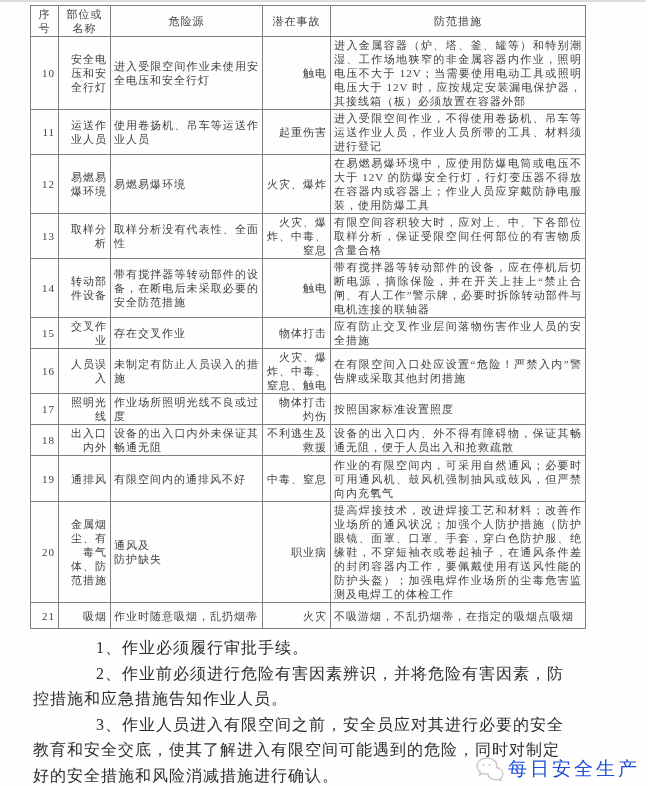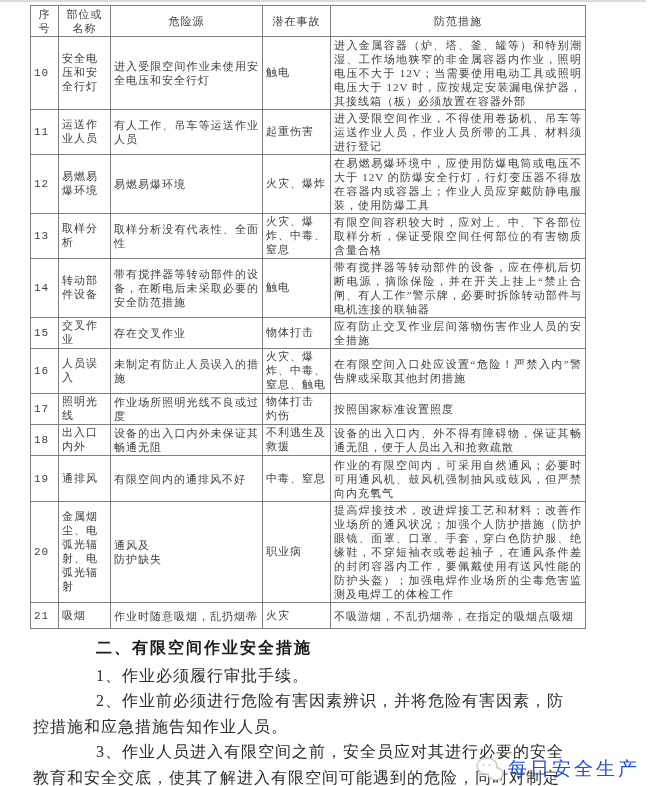--- a/index.html
+++ b/index.html
@@ -26,21 +26,21 @@
   .hazard-table col.c4{width:68px;}
   .hazard-table col.c5{width:255px;}
   .hazard-table th,.hazard-table td{
     border:1px solid #7e7e7e;
     padding:1px 3px;
     vertical-align:middle;
     font-weight:normal;
     overflow:hidden;
   }
   .hazard-table th{text-align:center;}
-  .c-no,.c-part,.c-acc{text-align:left;font-family:Liberation Mono, monospace;}
+  .c-no,.c-part,.c-acc{text-align:right;}
   .c-haz{text-align:justify;}
   .c-mea{text-align:justify;}
   .pre{white-space:pre-line;}
   .cell-center{text-align:left;}
   thead tr{height:28px;}
   tbody tr:nth-child(1){height:71px;}
   tbody tr:nth-child(2){height:40px;}
   tbody tr:nth-child(3){height:55px;}
   tbody tr:nth-child(4){height:42px;}
   tbody tr:nth-child(5){height:56px;}
@@ -102,21 +102,21 @@
       <tr>
         <td class="c-no">10</td>
         <td class="c-part">安全电压和安全行灯</td>
         <td class="c-haz">进入受限空间作业未使用安全电压和安全行灯</td>
         <td class="c-acc">触电</td>
         <td class="c-mea">进入金属容器（炉、塔、釜、罐等）和特别潮湿、工作场地狭窄的非金属容器内作业，照明电压不大于 12V；当需要使用电动工具或照明电压大于 12V 时，应按规定安装漏电保护器，其接线箱（板）必须放置在容器外部</td>
       </tr>
       <tr>
         <td class="c-no">11</td>
         <td class="c-part">运送作业人员</td>
-        <td class="c-haz">有人工作、吊车等运送作业人员</td>
+        <td class="c-haz">使用卷扬机、吊车等运送作业人员</td>
         <td class="c-acc">起重伤害</td>
         <td class="c-mea">进入受限空间作业，不得使用卷扬机、吊车等运送作业人员，作业人员所带的工具、材料须进行登记</td>
       </tr>
       <tr>
         <td class="c-no">12</td>
         <td class="c-part">易燃易爆环境</td>
         <td class="c-haz">易燃易爆环境</td>
         <td class="c-acc">火灾、爆炸</td>
         <td class="c-mea">在易燃易爆环境中，应使用防爆电筒或电压不大于 12V 的防爆安全行灯，行灯变压器不得放在容器内或容器上；作业人员应穿戴防静电服装，使用防爆工具</td>
       </tr>
@@ -165,38 +165,37 @@
       </tr>
       <tr>
         <td class="c-no">19</td>
         <td class="c-part">通排风</td>
         <td class="c-haz">有限空间内的通排风不好</td>
         <td class="c-acc">中毒、窒息</td>
         <td class="c-mea">作业的有限空间内，可采用自然通风；必要时可用通风机、鼓风机强制抽风或鼓风，但严禁向内充氧气</td>
       </tr>
       <tr>
         <td class="c-no">20</td>
-        <td class="c-part">金属烟尘、电弧光辐射、电弧光辐射</td>
+        <td class="c-part">金属烟尘、有毒气体、防范措施</td>
         <td class="c-haz pre cell-center">通风及
 防护缺失</td>
         <td class="c-acc">职业病</td>
         <td class="c-mea">提高焊接技术，改进焊接工艺和材料；改善作业场所的通风状况；加强个人防护措施（防护眼镜、面罩、口罩、手套，穿白色防护服、绝缘鞋，不穿短袖衣或卷起袖子，在通风条件差的封闭容器内工作，要佩戴使用有送风性能的防护头盔）；加强电焊作业场所的尘毒危害监测及电焊工的体检工作</td>
       </tr>
       <tr>
         <td class="c-no">21</td>
         <td class="c-part">吸烟</td>
         <td class="c-haz">作业时随意吸烟，乱扔烟蒂</td>
         <td class="c-acc">火灾</td>
         <td class="c-mea">不吸游烟，不乱扔烟蒂，在指定的吸烟点吸烟</td>
       </tr>
     </tbody>
   </table>
 
   <div class="section">
-    <div class="section-title">二、有限空间作业安全措施</div>
     <p>1、作业必须履行审批手续。</p>
     <p>2、作业前必须进行危险有害因素辨识，并将危险有害因素，防控措施和应急措施告知作业人员。</p>
     <p>3、作业人员进入有限空间之前，安全员应对其进行必要的安全教育和安全交底，使其了解进入有限空间可能遇到的危险，同时对制定好的安全措施和风险消减措施进行确认。</p>
   </div>
 
   <div class="watermark">
     <span>
       <svg width="30" height="26" viewBox="0 0 30 26" fill="none" xmlns="http://www.w3.org/2000/svg">
         <path d="M12 2C6.5 2 2 5.5 2 10c0 2.4 1.3 4.5 3.3 6L4.5 19l3.4-1.7c1.2.4 2.6.7 4.1.7 5.5 0 10-3.6 10-8S17.5 2 12 2z" stroke="#c9c9c9" stroke-width="1.4" fill="#ffffff"></path>
         <circle cx="8.5" cy="9" r="1" fill="#c9c9c9"></circle>

